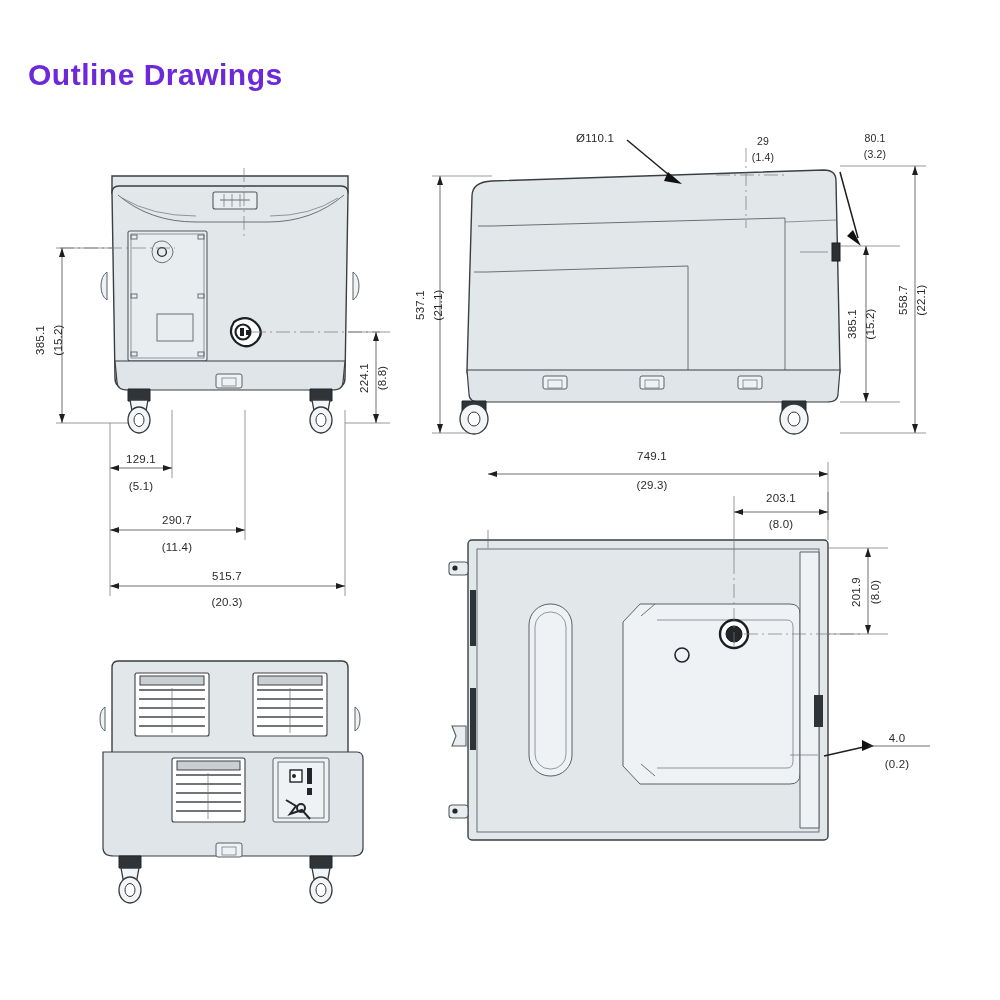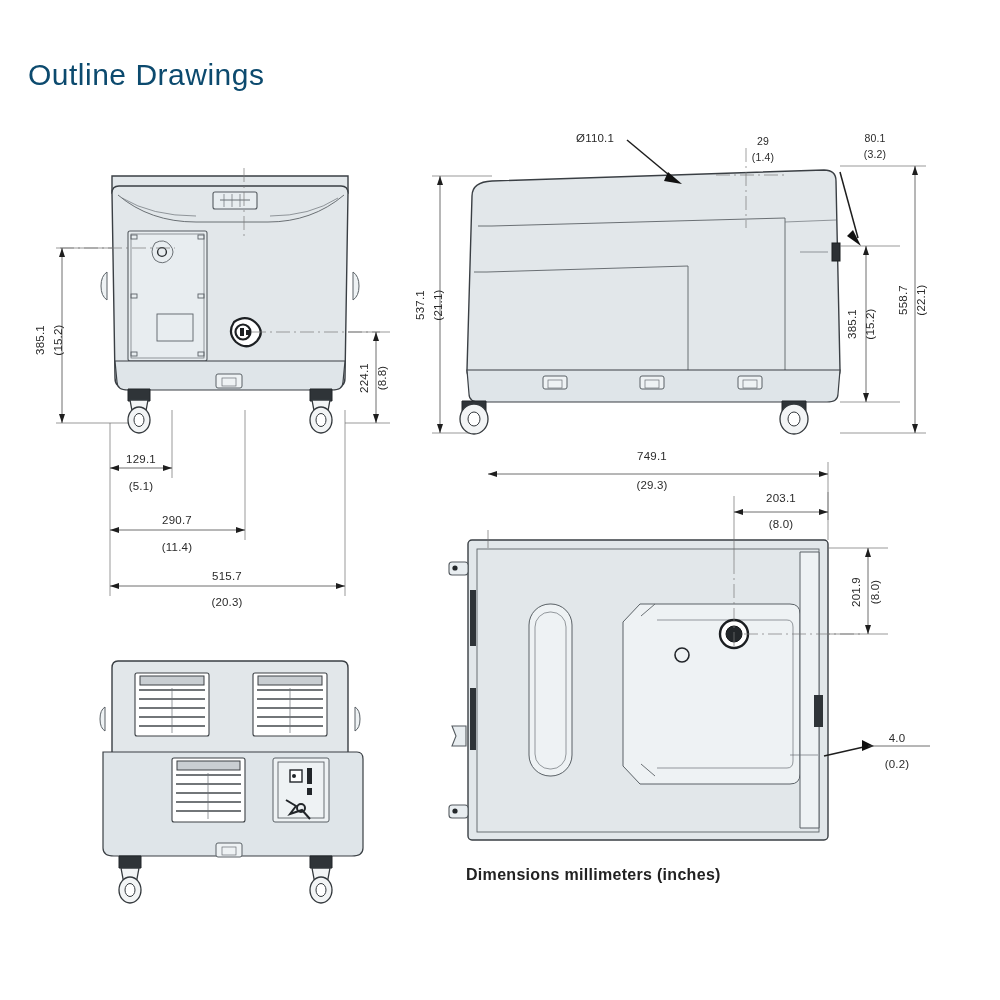--- a/index.html
+++ b/index.html
@@ -7,22 +7,22 @@
     width:1000px;height:1000px;
     background:#ffffff;
     font-family:"Liberation Sans", sans-serif;
     color:#1a1a1a;
     overflow:hidden;
     position:relative;
   }
   #sheet{position:absolute;inset:0;}
   #page-title{
     position:absolute;left:28px;top:58px;
-    font-size:30px;font-weight:normal;letter-spacing:.5px;
-    color:#0c4a6e;
+    font-size:30px;font-weight:bold;letter-spacing:.5px;
+    color:#6d28d9;
   }
   #caption{
     position:absolute;left:466px;top:866px;
     font-size:16px;font-weight:bold;color:#222;
     letter-spacing:.3px;
   }
   svg#drawing{position:absolute;left:0;top:0;width:1000px;height:1000px;}
   .dimtxt{
     font-family:"Liberation Sans", sans-serif;
     font-size:11.5px;fill:#2a2a2a;
@@ -350,15 +350,14 @@
 
       <path class="leader" d="M824 756 L868 746"></path>
       <path d="M862 740 l12 6 l-12 5 Z" fill="#111"></path>
       <line class="dimline" x1="868" y1="746" x2="930" y2="746"></line>
       <text class="dimtxt" x="897" y="742" text-anchor="middle">4.0</text>
       <text class="dimtxt" x="897" y="768" text-anchor="middle">(0.2)</text>
     </g>
 
   </svg>
 
-  <div id="caption">Dimensions millimeters (inches)</div>
 
 </div>
 
 </body></html>

